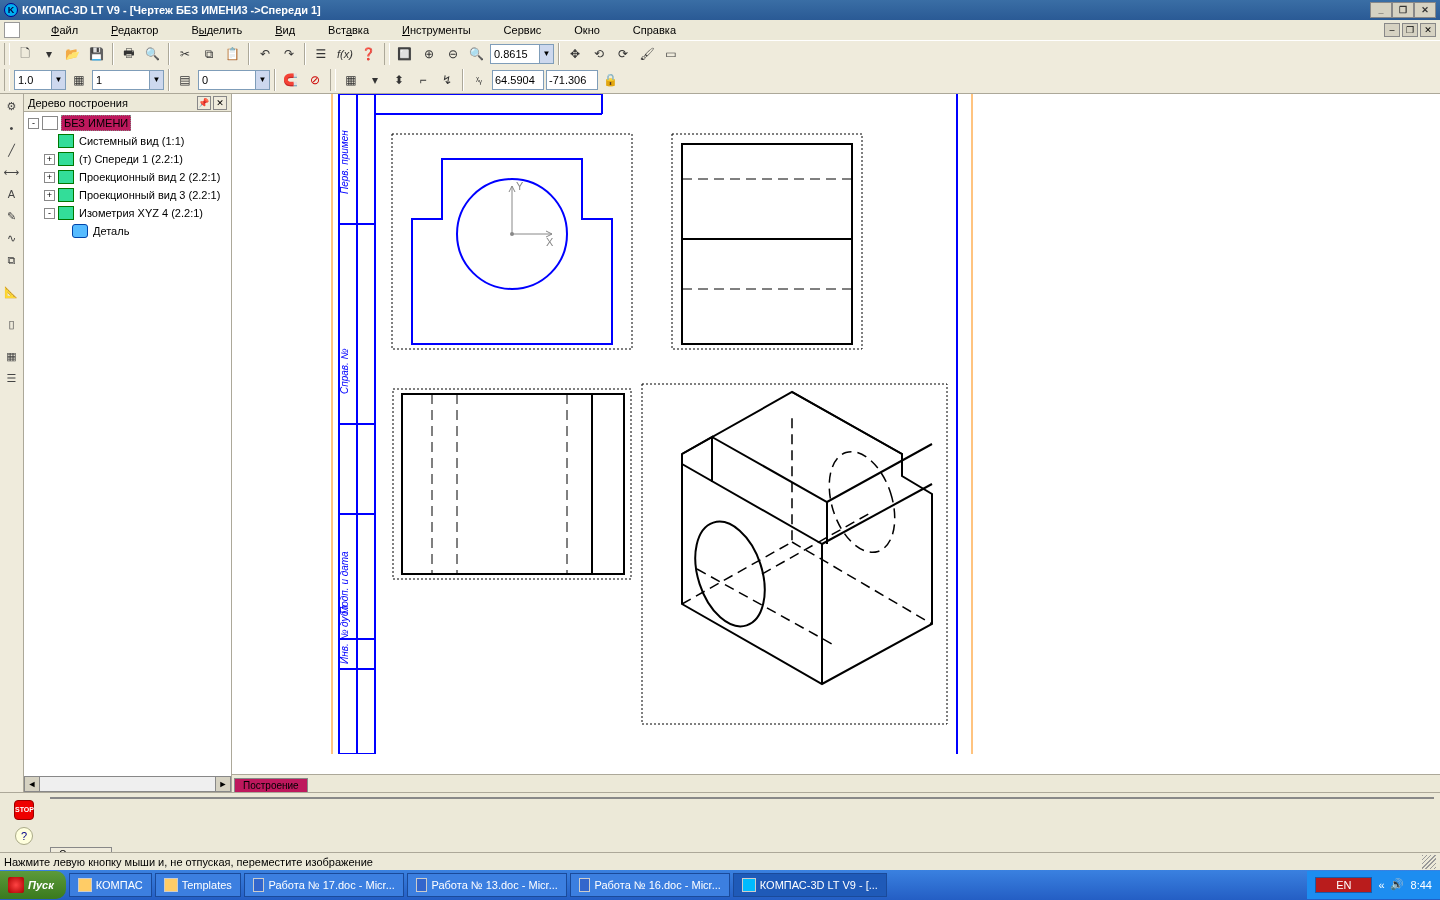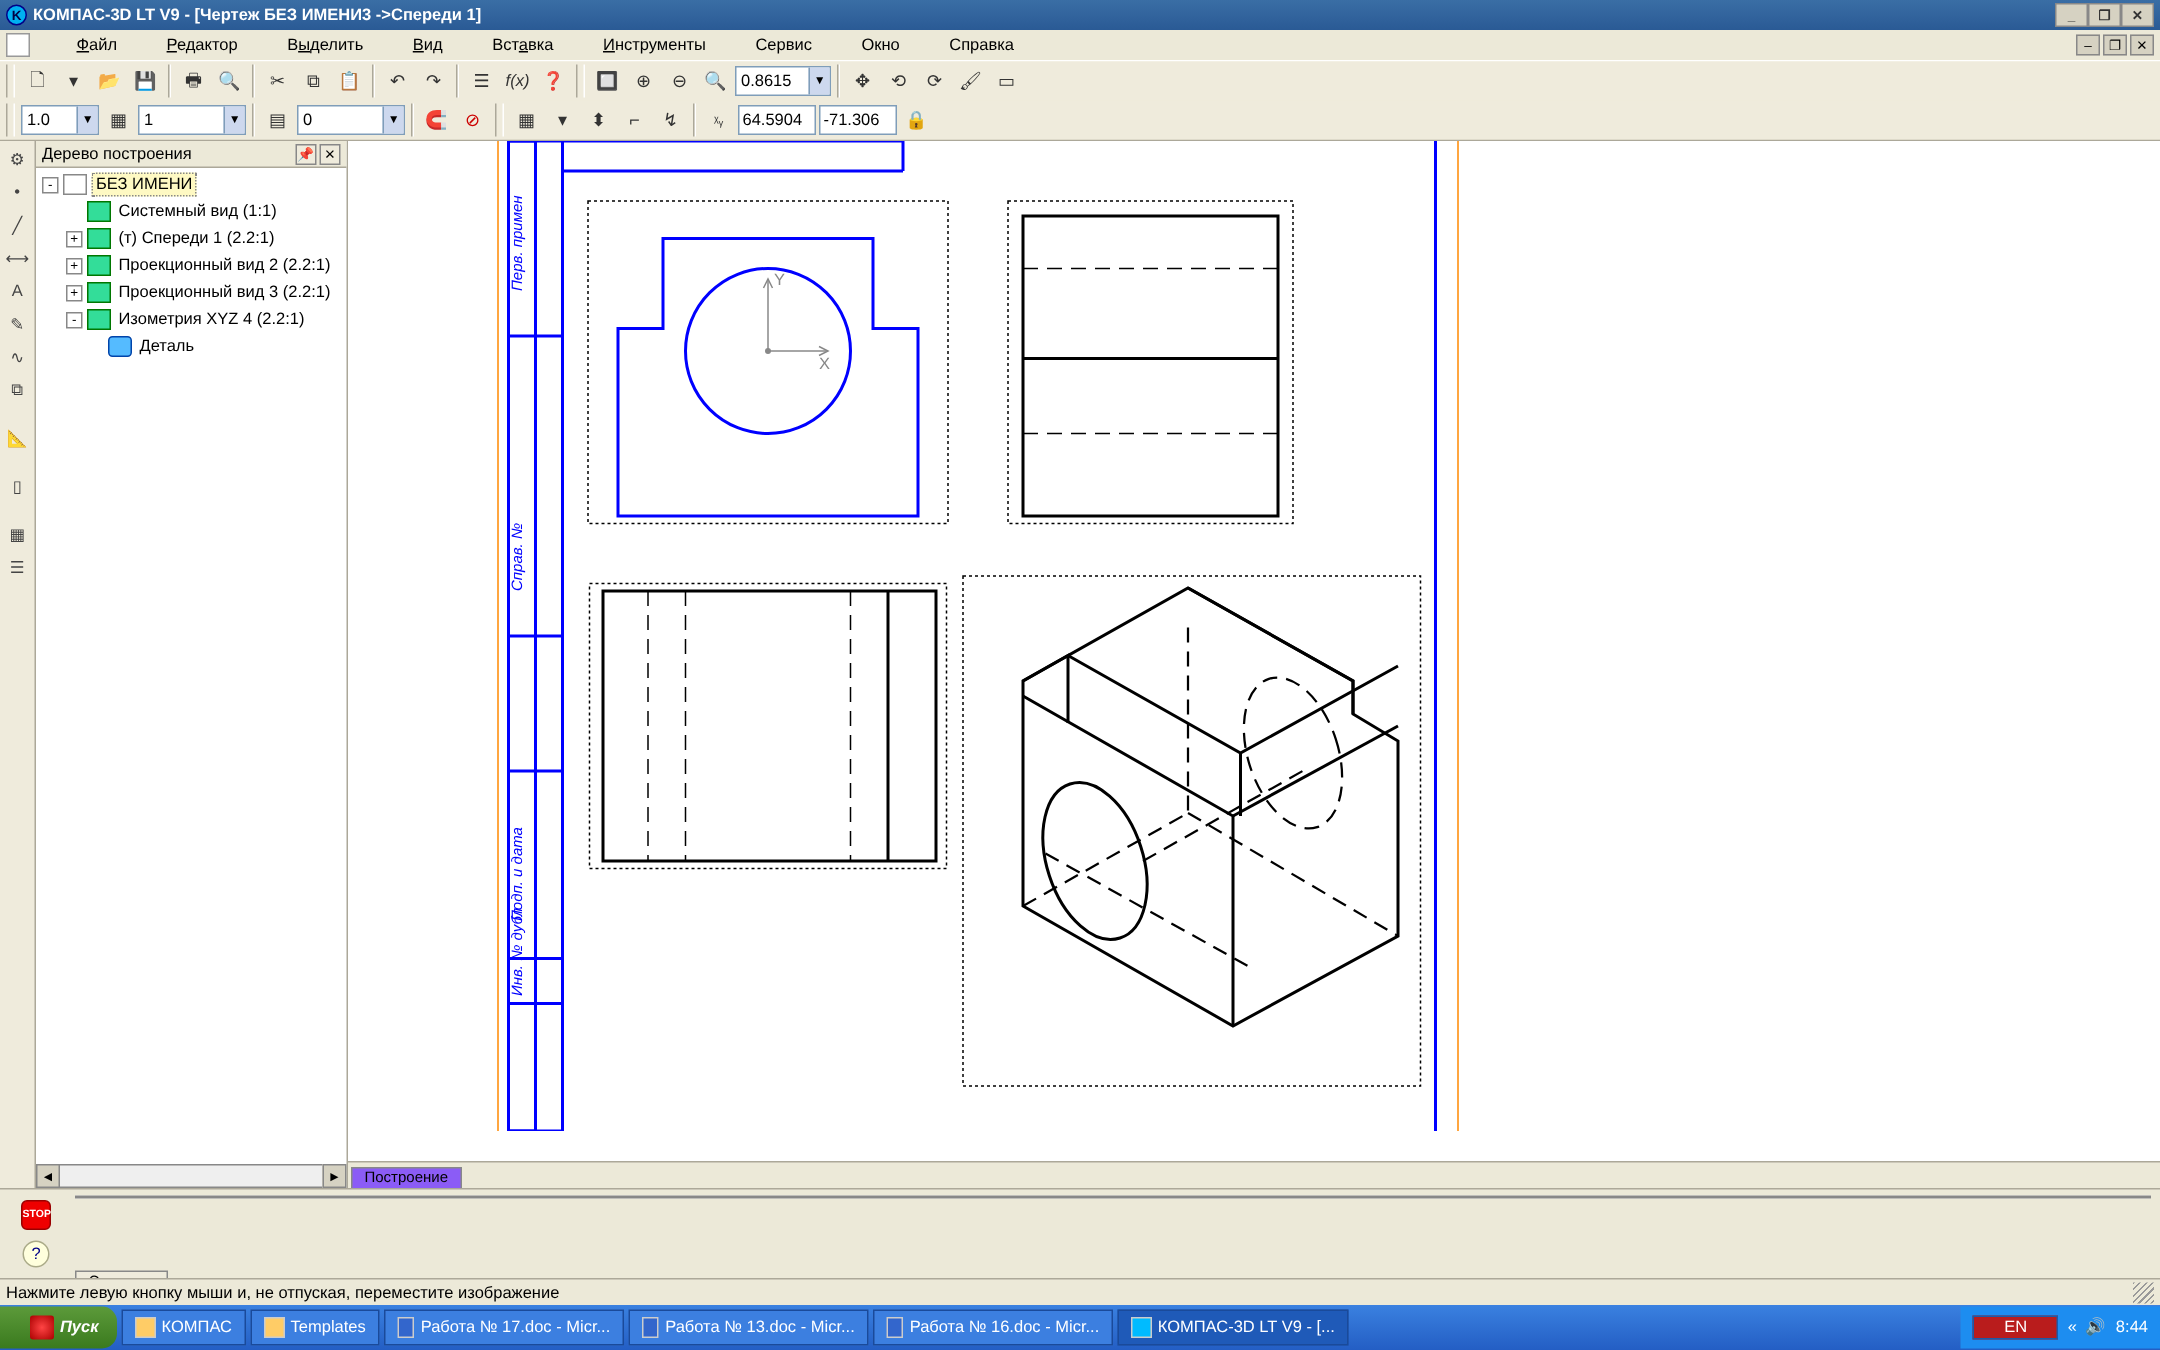--- a/index.html
+++ b/index.html
@@ -31,40 +31,40 @@
 .treehdr{height:18px;background:#ece9d8;border-bottom:1px solid #aca899;display:flex;align-items:center;padding:0 4px;font-size:11px;}
 .treehdr .pin{margin-left:auto;display:flex;gap:2px;}
 .treehdr .pin div{width:14px;height:14px;border:1px solid #888;background:#efebdc;text-align:center;font-size:9px;line-height:12px;}
 .tree{flex:1;overflow:auto;padding:2px;}
 .tnode{display:flex;align-items:center;height:18px;gap:3px;white-space:nowrap;}
 .texp{width:11px;height:11px;border:1px solid #888;text-align:center;line-height:9px;font-size:9px;background:#fff;}
 .tico{width:16px;height:14px;background:#3d9;border:1px solid #070;}
 .tico.root{background:#fff;border:1px solid #888;}
 .tico.part{background:#5bf;border:1px solid #04a;border-radius:3px;}
 .tlabel{padding:1px 2px;}
-.tlabel.sel{background:#fef9c3;border:1px dotted #888;}
+.tlabel.sel{background:#be185d;border:1px dotted #888;}
 .tscroll{height:16px;background:#ece9d8;display:flex;}
 .tscroll .ar{width:16px;border:1px solid #888;background:#d6d2c2;text-align:center;font-size:9px;line-height:14px;}
 .tscroll .track{flex:1;background:#efefef;border-top:1px solid #888;border-bottom:1px solid #888;}
 .canvas{flex:1;background:#fff;position:relative;overflow:hidden;}
 .canvas svg{position:absolute;top:0;left:0;}
 .tabbar{height:18px;background:#ece9d8;border-top:1px solid #aca899;display:flex;align-items:end;}
-.tab{border:1px solid #888;border-bottom:none;padding:1px 8px;background:#8b5cf6;margin-left:2px;font-size:10px;}
+.tab{border:1px solid #888;border-bottom:none;padding:1px 8px;background:#be185d;margin-left:2px;font-size:10px;}
 .botpanel{height:60px;background:#ece9d8;border-top:1px solid #aca899;display:flex;}
 .botleft{width:48px;display:flex;flex-direction:column;align-items:center;justify-content:space-around;padding:4px 0;}
 .stopbtn{width:20px;height:20px;background:#e00;border-radius:4px;border:1px solid #900;color:#fff;font-size:7px;font-weight:bold;text-align:center;line-height:18px;}
 .helpbtn{width:18px;height:18px;background:#ffd;border:1px solid #aa8;border-radius:9px;text-align:center;font-size:11px;line-height:16px;color:#008;}
 .botright{flex:1;display:flex;flex-direction:column;padding:4px 6px 2px 2px;gap:4px;}
 .cmdline{height:28px;background:#fff;border:1px solid #888;}
 .bottabs{display:flex;gap:2px;margin-top:44px;}
 .btab{border:1px solid #888;padding:1px 8px;background:#efebdc;font-size:10px;}
 .statusbar{height:18px;background:#ece9d8;border-top:1px solid #aca899;display:flex;align-items:center;padding:0 4px;font-size:11px;}
 .statusbar .grip{margin-left:auto;width:14px;height:14px;background:repeating-linear-gradient(135deg,#999 0 1px,transparent 1px 3px);}
 .taskbar{height:30px;background:linear-gradient(#3a81e0,#245ec4);display:flex;align-items:center;}
-.startbtn{height:28px;padding:0 12px 0 20px;background:linear-gradient(#5c9a3a,#3a7a1e);border-radius:0 10px 10px 0;color:#fff;font-weight:bold;display:flex;align-items:center;gap:4px;font-style:italic;}
+.startbtn{height:28px;padding:0 12px 0 8px;background:linear-gradient(#5c9a3a,#3a7a1e);border-radius:0 10px 10px 0;color:#fff;font-weight:bold;display:flex;align-items:center;gap:4px;font-style:italic;}
 .startbtn .sico{width:16px;height:16px;background:radial-gradient(#f44,#a00);border-radius:2px;}
 .tbtn2{height:24px;margin-left:3px;padding:0 8px;background:#3c7fe0;border:1px solid #1a4a9a;color:#fff;display:flex;align-items:center;gap:4px;font-size:11px;max-width:160px;overflow:hidden;white-space:nowrap;}
 .tbtn2.active{background:#1f5ab8;}
 .tbtn2 .tico2{width:14px;height:14px;background:#fff;border:1px solid #ccc;}
 .tray{margin-left:auto;height:28px;background:#1d8df0;display:flex;align-items:center;padding:0 8px;gap:6px;color:#fff;font-size:11px;}
 .tray .lang{background:#b91c1c;padding:1px 20px;border:1px solid #1a5aa8;}
 .tray .trico{width:14px;height:14px;}
 svg text{font-family:Arial;}
 .svtxt{font-style:italic;font-size:10px;}
 </style>

